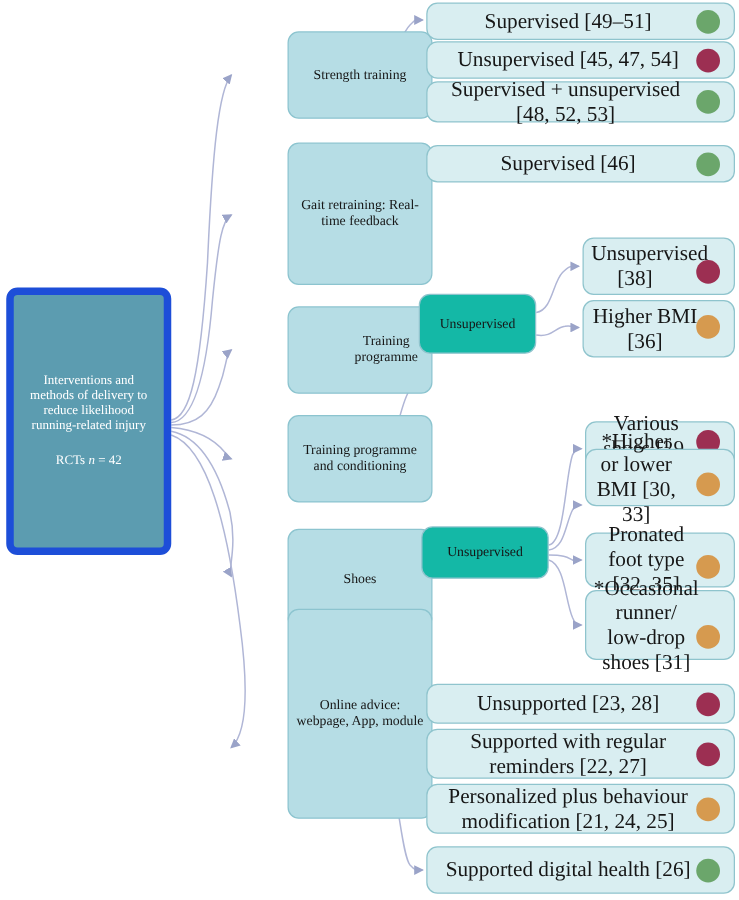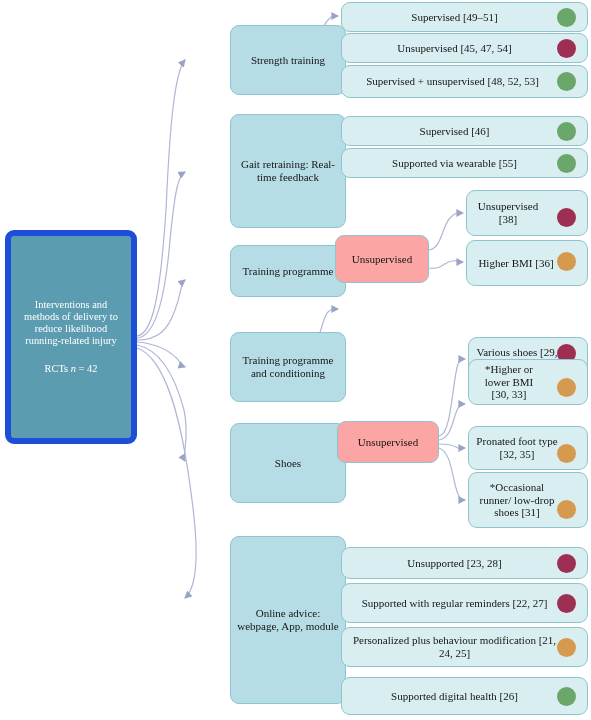--- a/index.html
+++ b/index.html
@@ -57,33 +57,33 @@
     background: #b6dde5;
     border: 1px solid #8cc4cf;
     border-radius: 9px;
     font-size: 11px;
     padding: 3px 6px;
     margin-left: 42px;
   }
 
   
   .node.mid {
-    background: #fca5a5;
+    background: #14b8a6;
     border: 1px solid #8fc4cd;
     border-radius: 9px;
     font-size: 11px;
     padding: 10px 6px;
   }
 
   
   .node.leaf {
     background: #d9eef1;
     border: 1px solid #8fc4cd;
     border-radius: 9px;
-    font-size: 11px;
+    font-size: 17px;
     padding: 3px 30px 3px 10px;
     align-items: center;
   }
   .node.leaf .leaf-text {
     width: 100%;
     display: block;
   }
   .dot {
     position: absolute;
     width: 19px;
@@ -151,33 +151,33 @@
   </div>
 
   <div class="node lvl2" style="left:188px; top:25px; width:116px; height:70px;">
     <span>Strength training</span>
   </div>
 
   <div class="node lvl2" style="left:188px; top:114px; width:116px; height:114px;">
     <span>Gait retraining: Real-time feedback</span>
   </div>
 
-  <div class="node lvl2" style="left:188px; top:245px; width:116px; height:52px;">
+  <div class="node lvl2" style="left:188px; top:245px; width:116px; height:70px;padding-left:48px;">
     <span>Training programme</span>
   </div>
 
   <div class="node lvl2" style="left:188px; top:423px; width:116px; height:80px;">
     <span>Shoes</span>
   </div>
 
   <div class="node lvl2" style="left:188px; top:332px; width:116px; height:70px;">
     <span>Training programme and conditioning</span>
   </div>
 
-  <div class="node lvl2" style="left:188px; top:536px; width:116px; height:168px;">
+  <div class="node lvl2" style="left:188px; top:487px; width:116px; height:168px;">
     <span>Online advice: webpage, App, module</span>
   </div>
 
   <div class="node mid" style="left:335px; top:235px; width:94px; height:48px;">
     <span>Unsupervised</span>
   </div>
 
   <div class="node mid" style="left:337px; top:421px; width:102px; height:42px;">
     <span>Unsupervised</span>
   </div>
@@ -192,24 +192,20 @@
   </div>
   <div class="node leaf" style="left:341px; top:65px; width:247px; height:33px; padding-right:28px; padding-left:4px;">
     <span class="leaf-text">Supervised + unsupervised [48, 52, 53]</span>
     <span class="dot green"></span>
   </div>
 
   <div class="node leaf" style="left:341px; top:116px; width:247px; height:30px;">
     <span class="leaf-text">Supervised [46]</span>
     <span class="dot green"></span>
   </div>
-  <div class="node leaf" style="left:341px; top:148px; width:247px; height:30px;">
-    <span class="leaf-text">Supported via wearable [55]</span>
-    <span class="dot green"></span>
-  </div>
 
   <div class="node leaf" style="left:466px; top:190px; width:122px; height:46px; padding:3px 44px 3px 6px;">
     <span class="leaf-text">Unsupervised [38]</span>
     <span class="dot maroon" style="margin-top:0px; top:auto; bottom:8px;"></span>
   </div>
   <div class="node leaf" style="left:466px; top:240px; width:122px; height:46px; padding:3px 28px 3px 6px;">
     <span class="leaf-text">Higher BMI [36]</span>
     <span class="dot orange" style="margin-top:0px; top:11px;"></span>
   </div>
 

